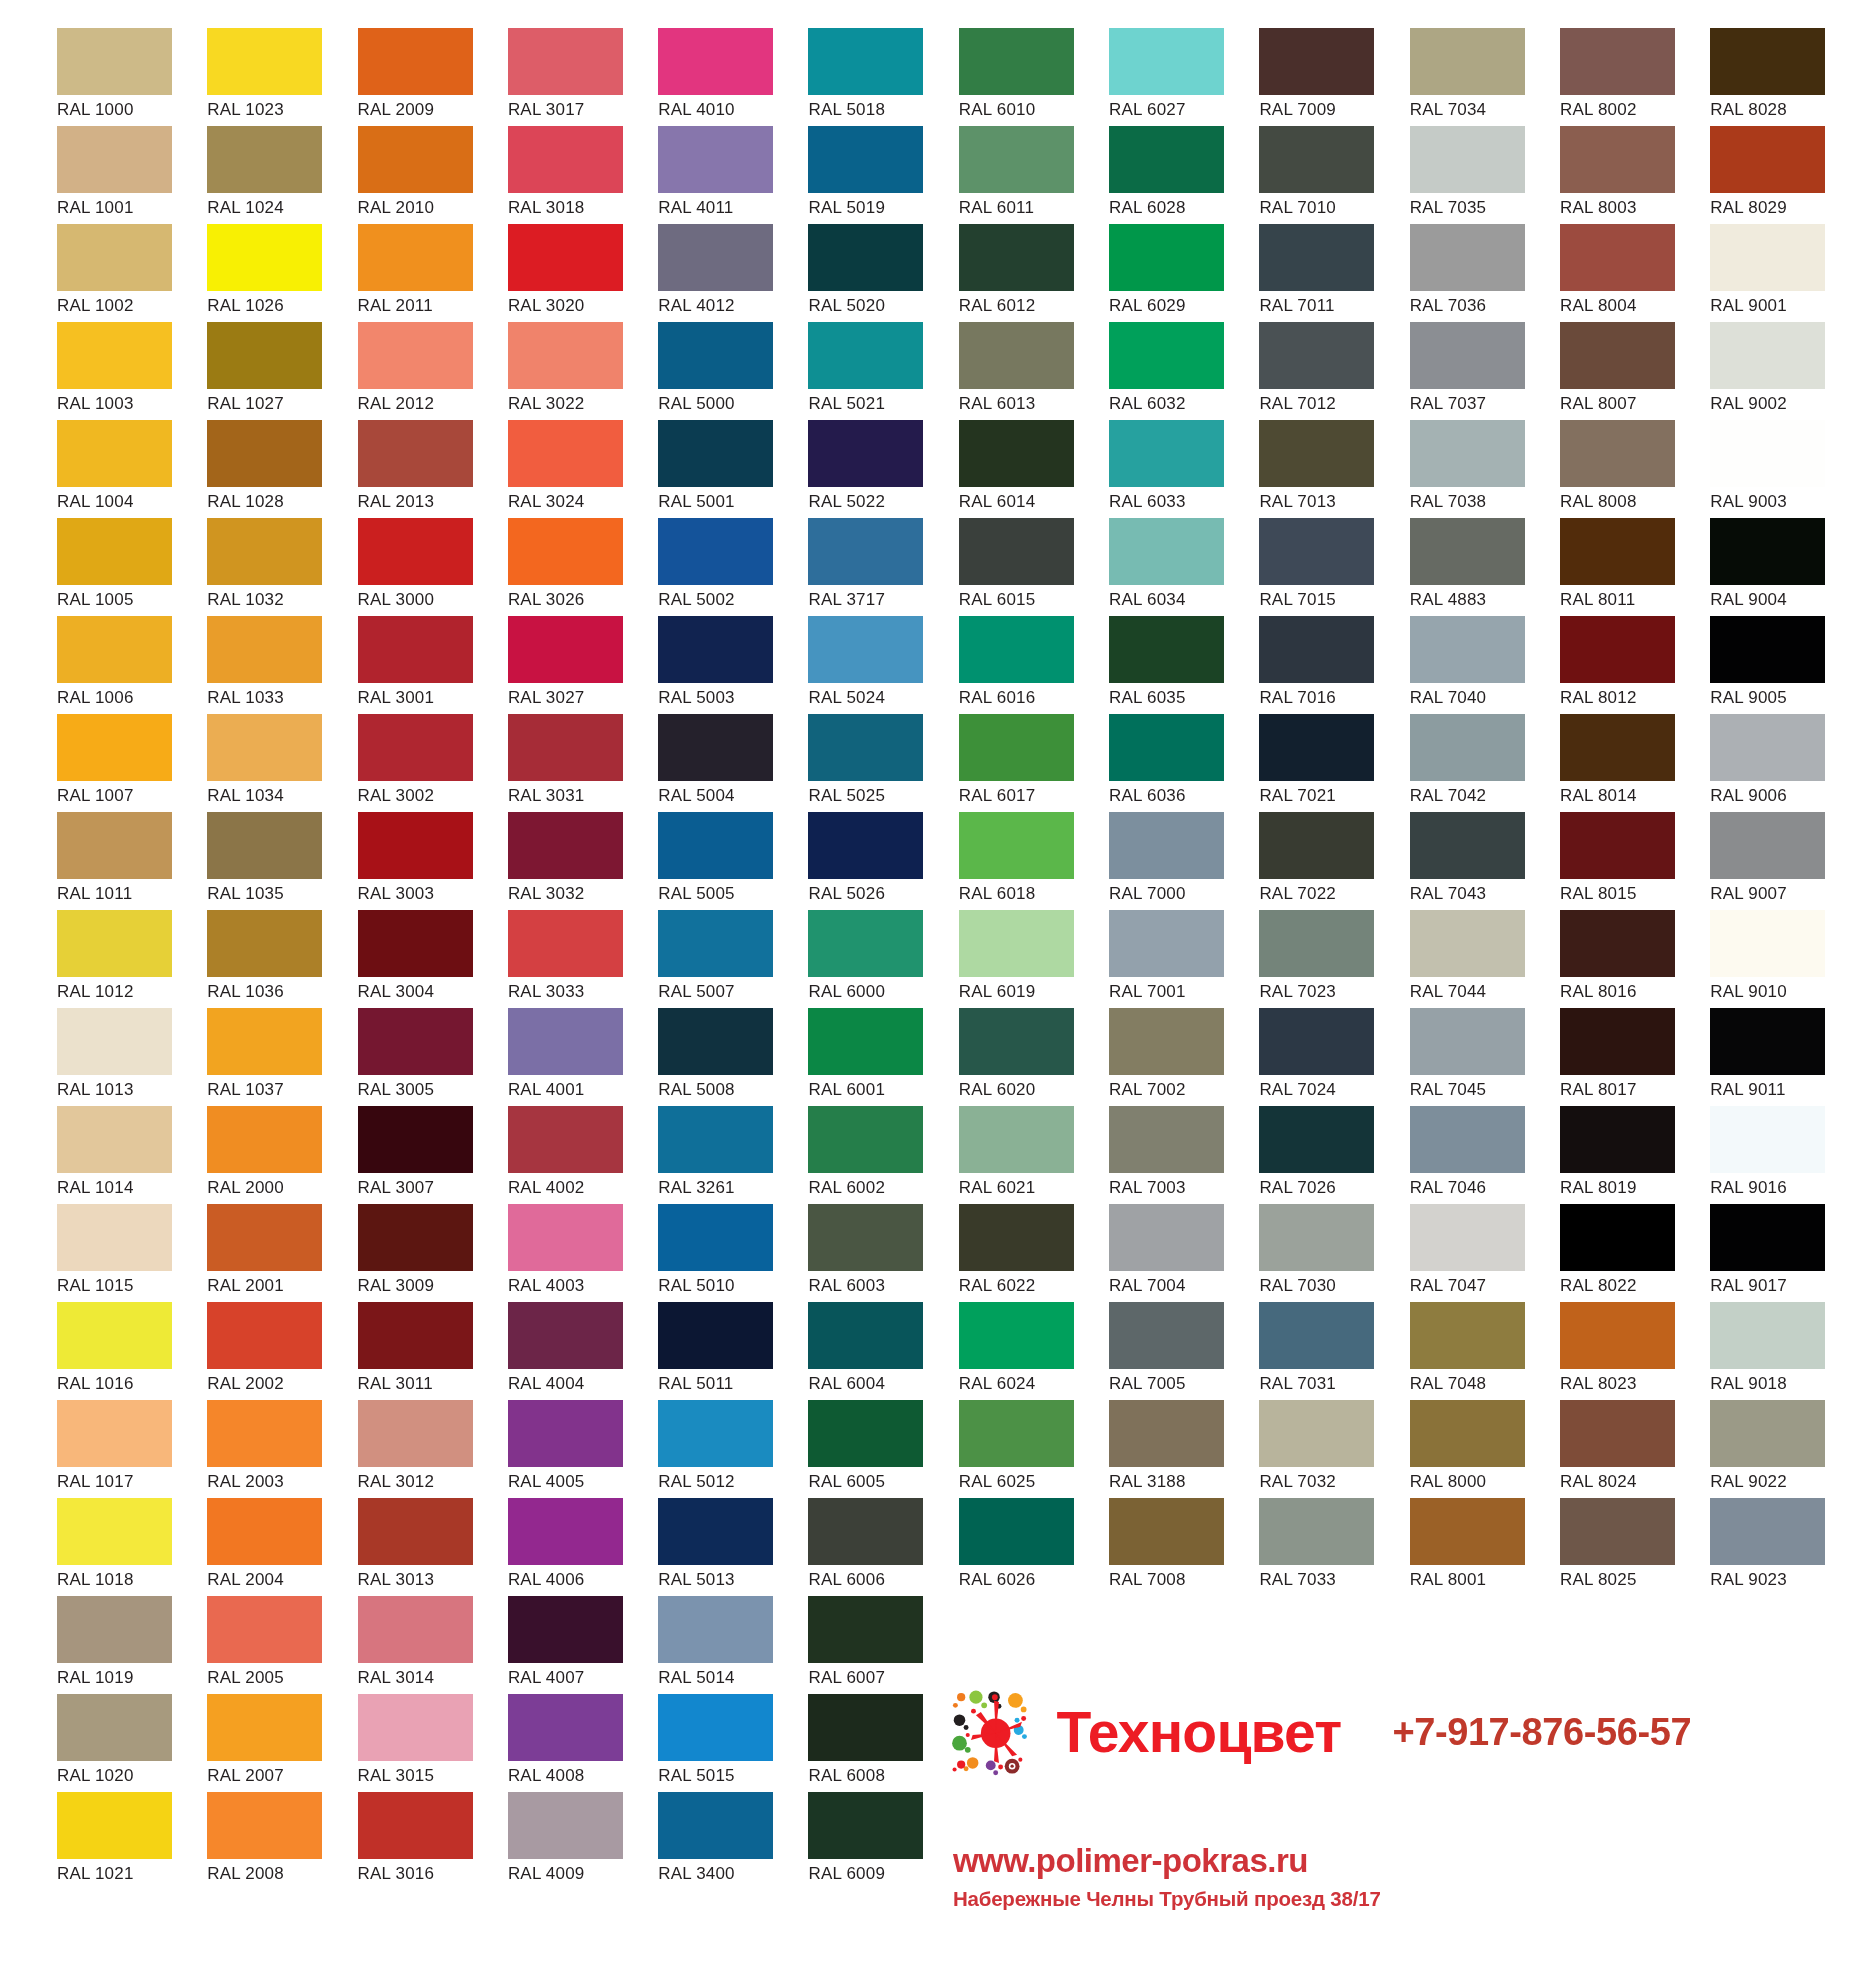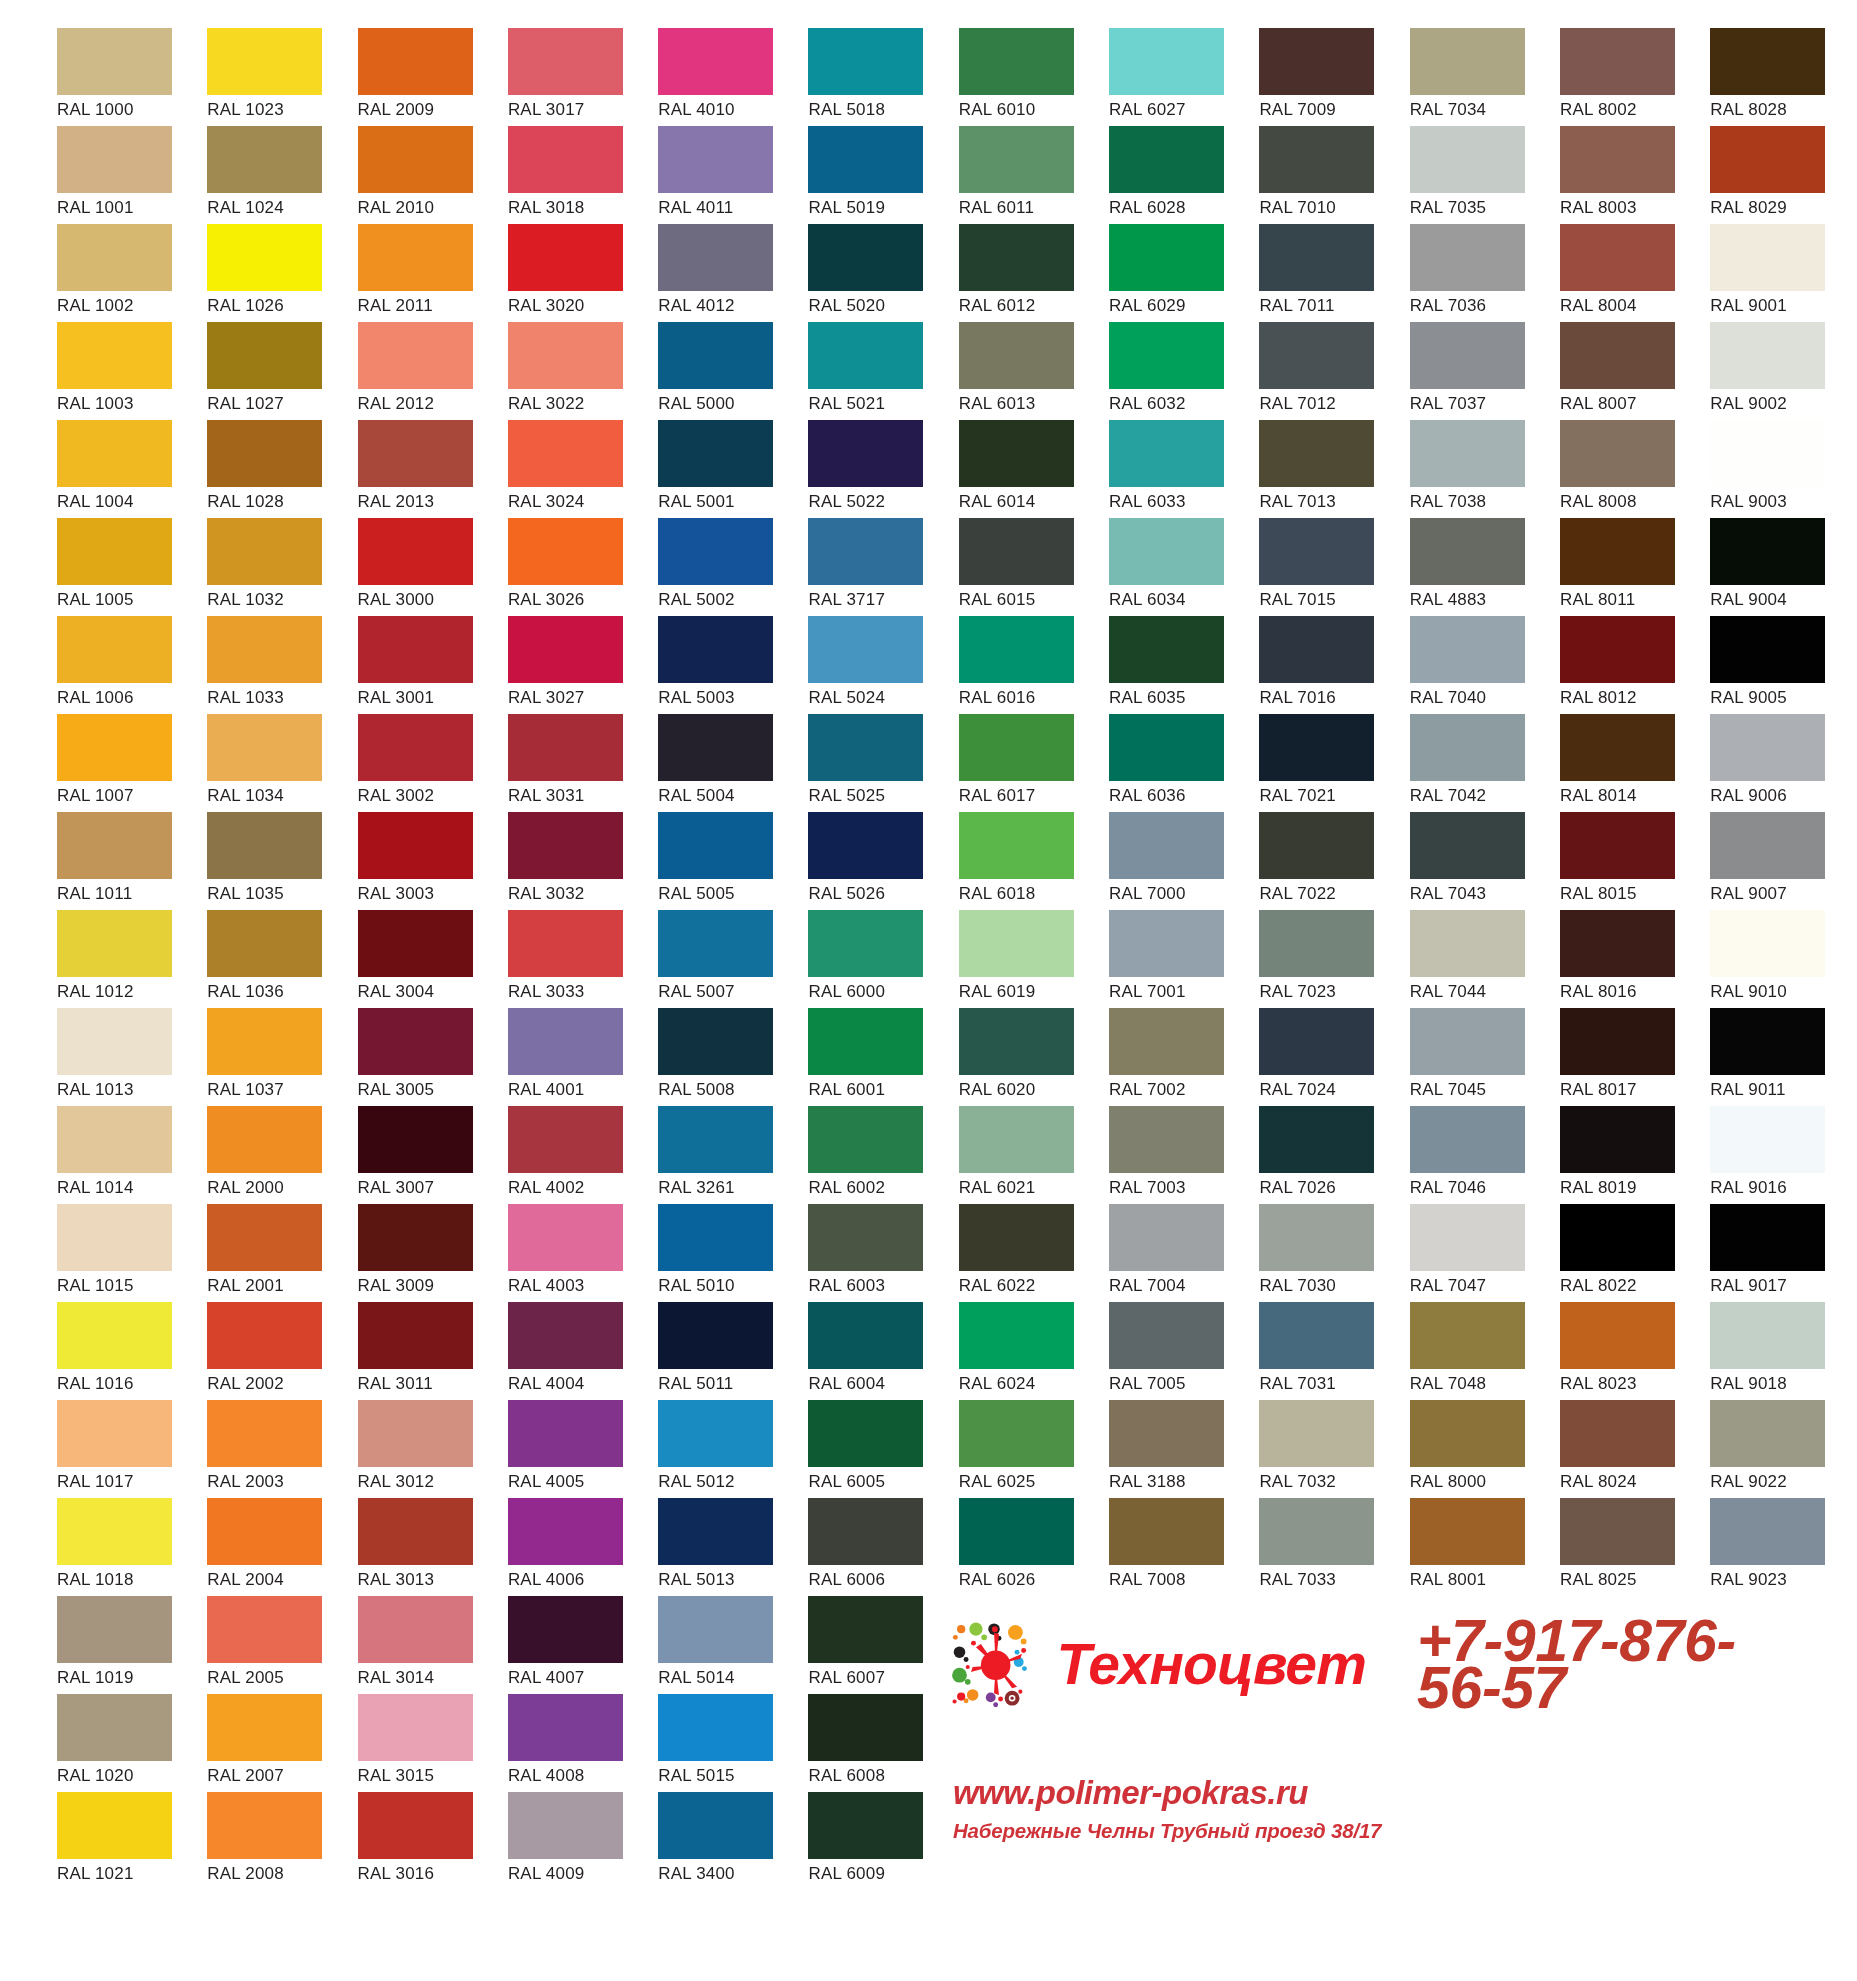--- a/index.html
+++ b/index.html
@@ -52,24 +52,23 @@
     color: #231f20;
     letter-spacing: 0.2px;
     white-space: nowrap;
     font-family: "Liberation Sans", sans-serif;
   }
 
   
   .brand {
     position: absolute;
     left: 948px;
-    top: 1616px;
+    top: 1684px;
     width: 818px;
     height: 245px;
-    font-style: italic;
   }
   .brand-row {
     position: absolute;
     left: 0;
     top: 0;
     display: flex;
     align-items: center;
   }
   .logo-splat {
     position: relative;
@@ -84,25 +83,26 @@
     font-weight: bold;
     font-size: 57px;
     line-height: 57px;
     color: #ed1c24;
     margin-left: 11.5px;
     letter-spacing: -0.8px;
   }
   .brand-phone {
     font-family: "Liberation Sans", sans-serif;
     font-weight: bold;
-    font-size: 59px;
+    font-size: 38px;
     line-height: 47px;
     color: #c0392b;
     margin-left: 51px;
     letter-spacing: -0.4px;
+    text-align: right;
   }
   .brand-site {
     position: absolute;
     left: 4.9px;
     top: 160px;
     font-family: "Liberation Sans", sans-serif;
     font-weight: bold;
     font-size: 33px;
     line-height: 34px;
     color: #cf3339;

